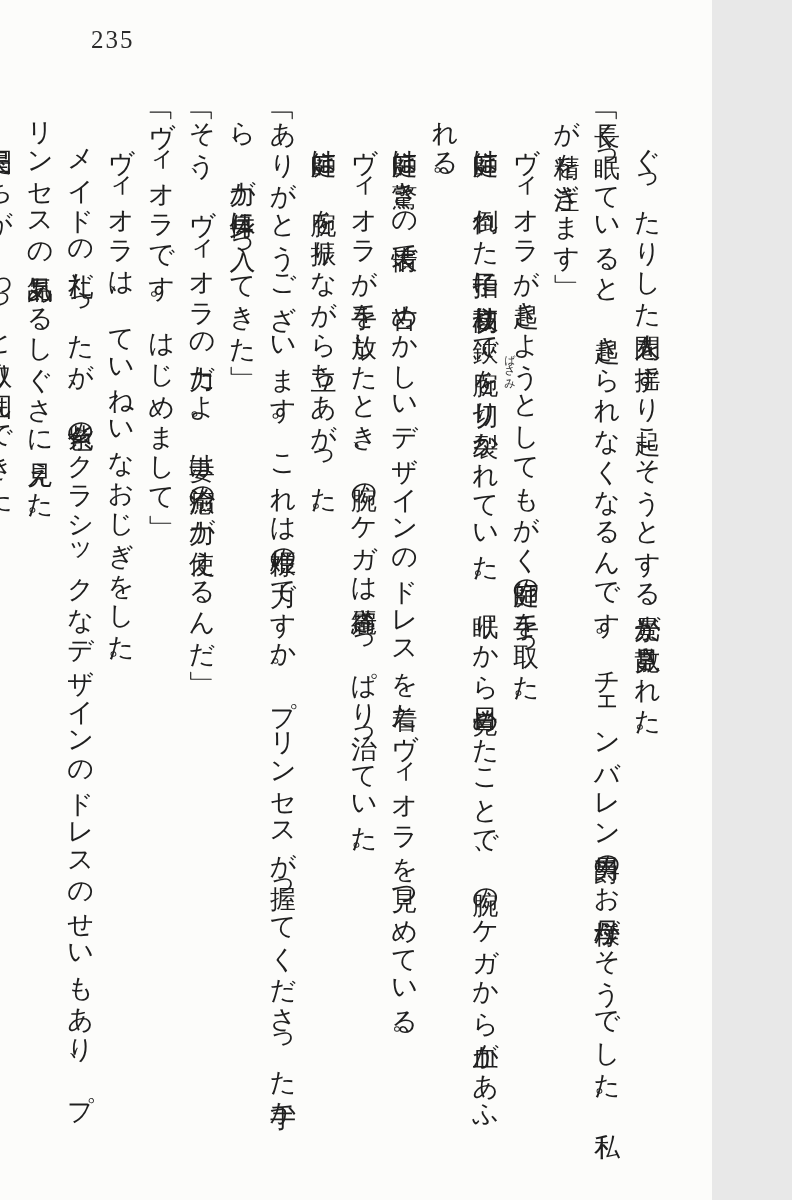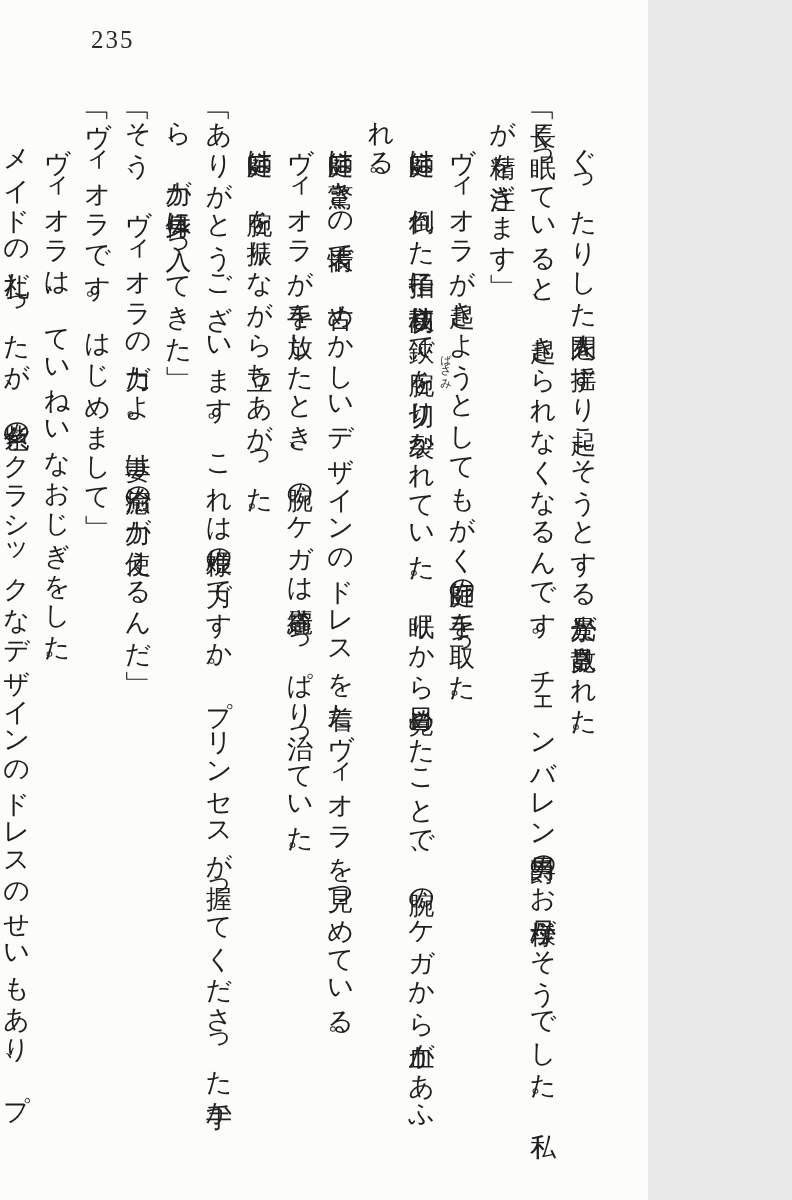--- a/index.html
+++ b/index.html
@@ -4,21 +4,21 @@
 <style>
   :root {
     --bg: #fcfcfa;
     --ink: #1f1f1f;
   }
   html, body { margin: 0; padding: 0; }
   body { background: #e8e8e8; }
 
   .page {
     position: relative;
-    width: 648px;
+    width: 712px;
     height: 1200px;
     background: var(--bg);
     overflow: hidden;
     font-family: "Liberation Serif", "DejaVu Serif", serif;
     color: var(--ink);
   }
 
   .page-number {
     position: absolute;
     top: 26px;

